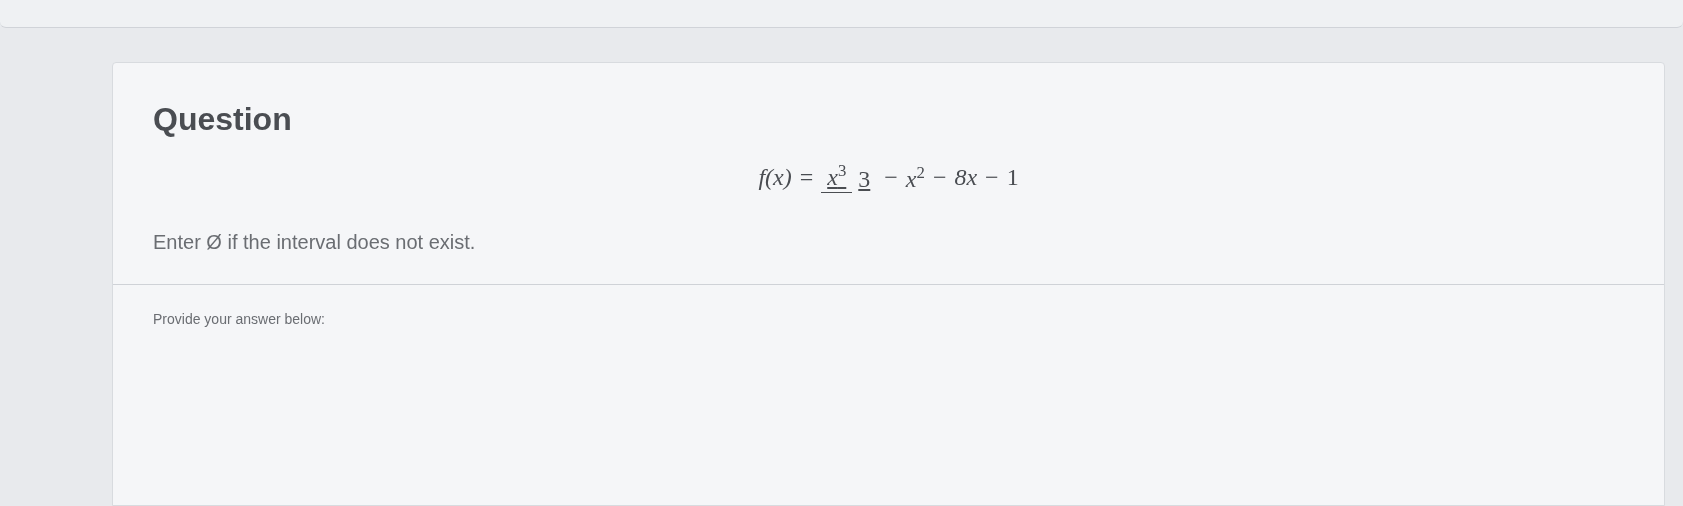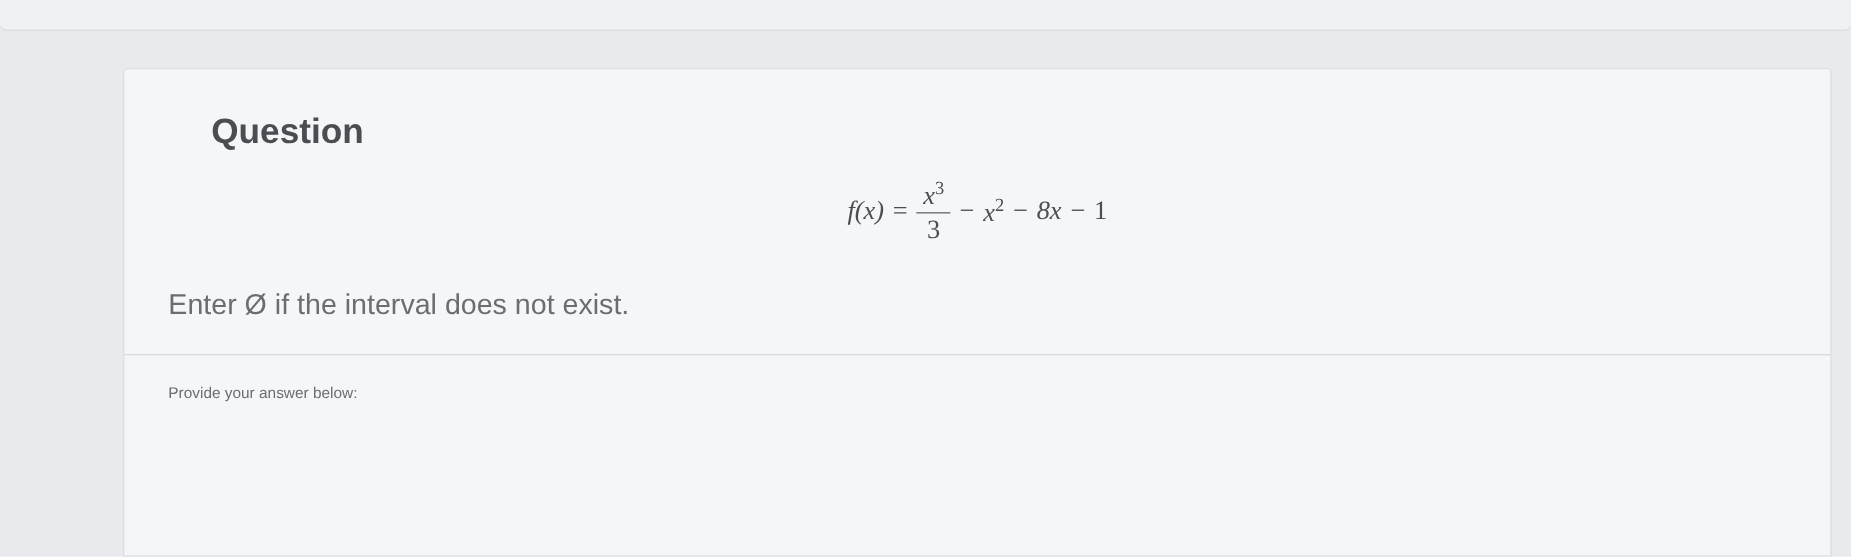--- a/index.html
+++ b/index.html
@@ -30,21 +30,20 @@
     background: #f5f6f8;
     border: 1px solid #d8dbdf;
     border-radius: 4px 4px 0 0;
     padding: 38px 40px 0 40px;
   }
   .question-heading {
     font-size: 32px;
     font-weight: 700;
     color: #4a4d52;
     margin-bottom: 18px;
-    margin-left: 39px;
   }
   .prompt-text {
     font-size: 22px;
     color: #5a5d62;
     line-height: 1.6;
     margin-bottom: 12px;
   }
   .equation-row {
     text-align: center;
     margin: 24px 0 24px 0;
@@ -52,31 +51,31 @@
     color: #4a4d52;
     font-family: 'Cambria Math', 'STIX', serif;
   }
   .eq-inline {
     display: inline-flex;
     align-items: center;
     gap: 8px;
   }
   .frac {
     display: inline-flex;
-    flex-direction: column;
     align-items: center;
     vertical-align: middle;
     line-height: 1.1;
+    text-decoration: underline;
   }
   .frac .num { border-bottom: 1.5px solid #4a4d52; padding: 0 6px 2px 6px; }
   .frac .den { padding: 2px 6px 0 6px; }
   .fxi { font-style: italic; }
   sup { font-size: 0.7em; vertical-align: super; }
   .note-text {
-    font-size: 26px;
+    font-size: 20px;
     color: #6a6d72;
     margin-top: 38px;
     margin-bottom: 30px;
   }
   .divider {
     border: none;
     border-top: 1px solid #cfd2d7;
     margin: 0 -40px 0 -40px;
   }
   .answer-label {

